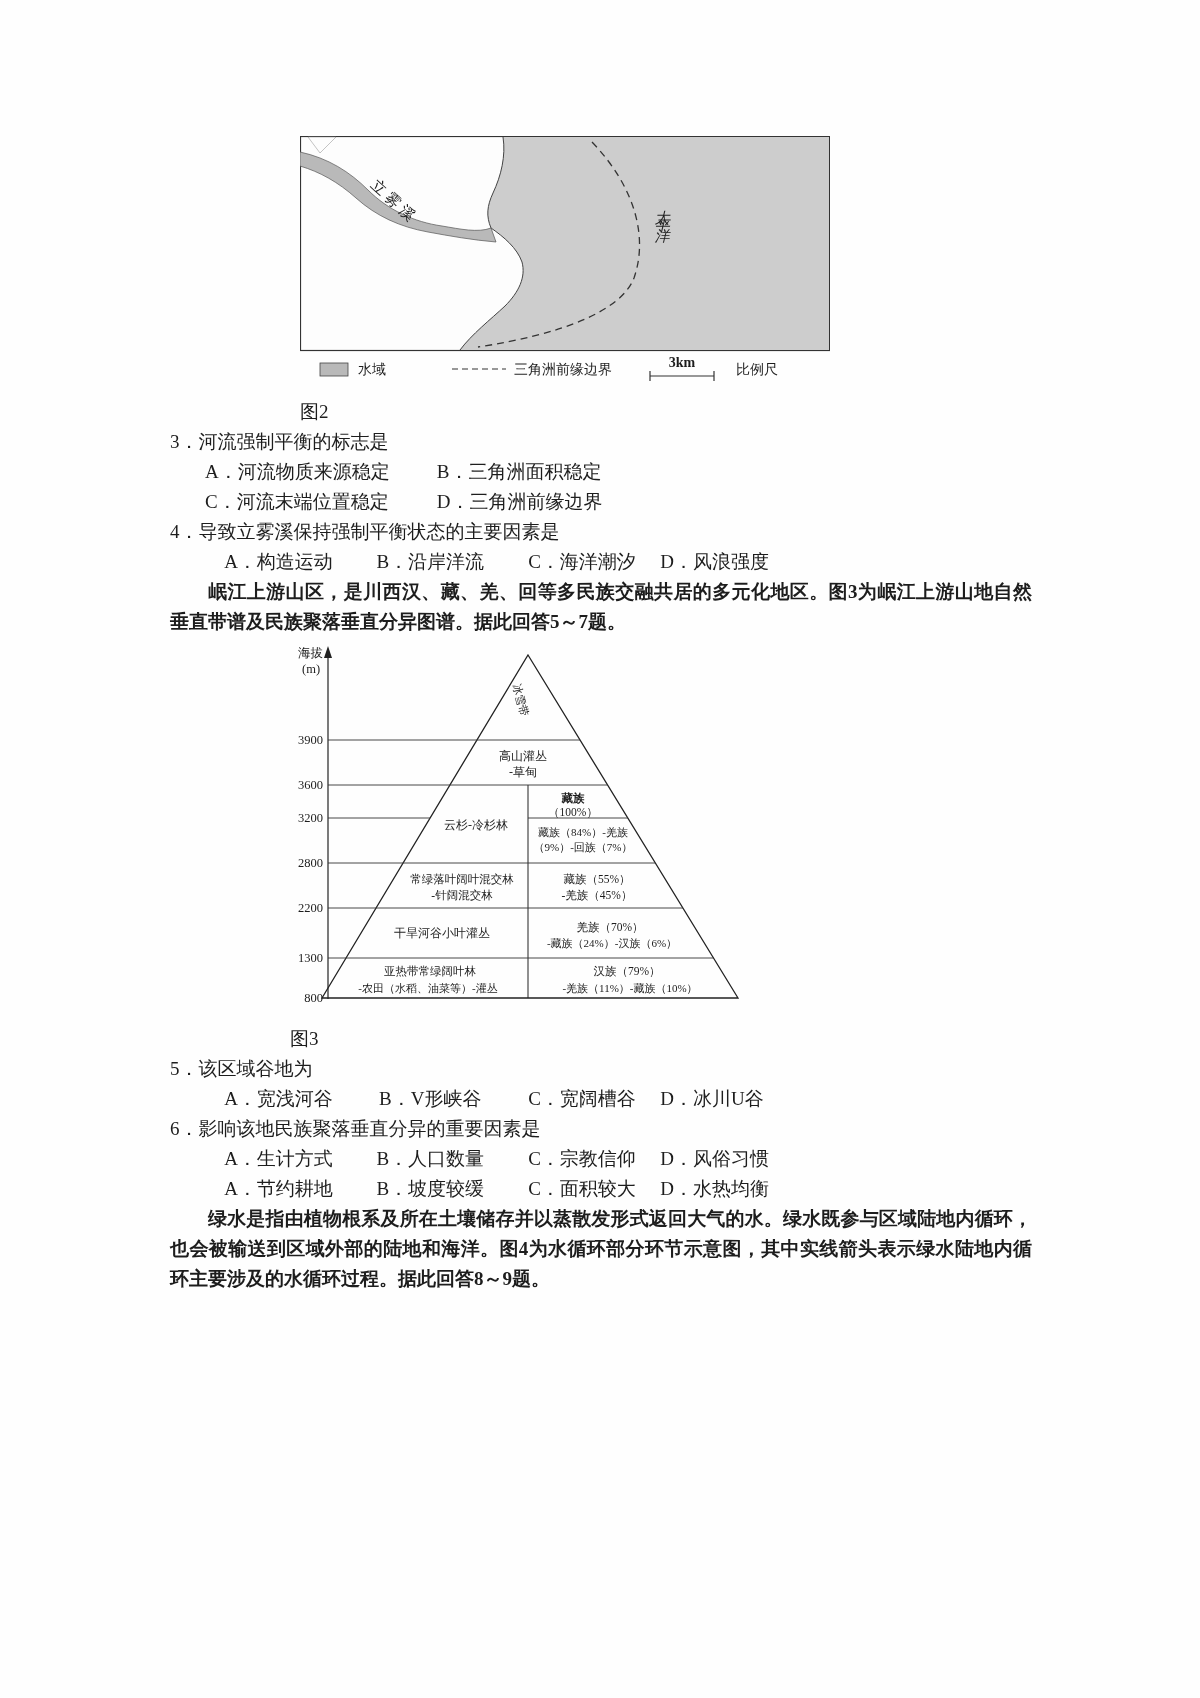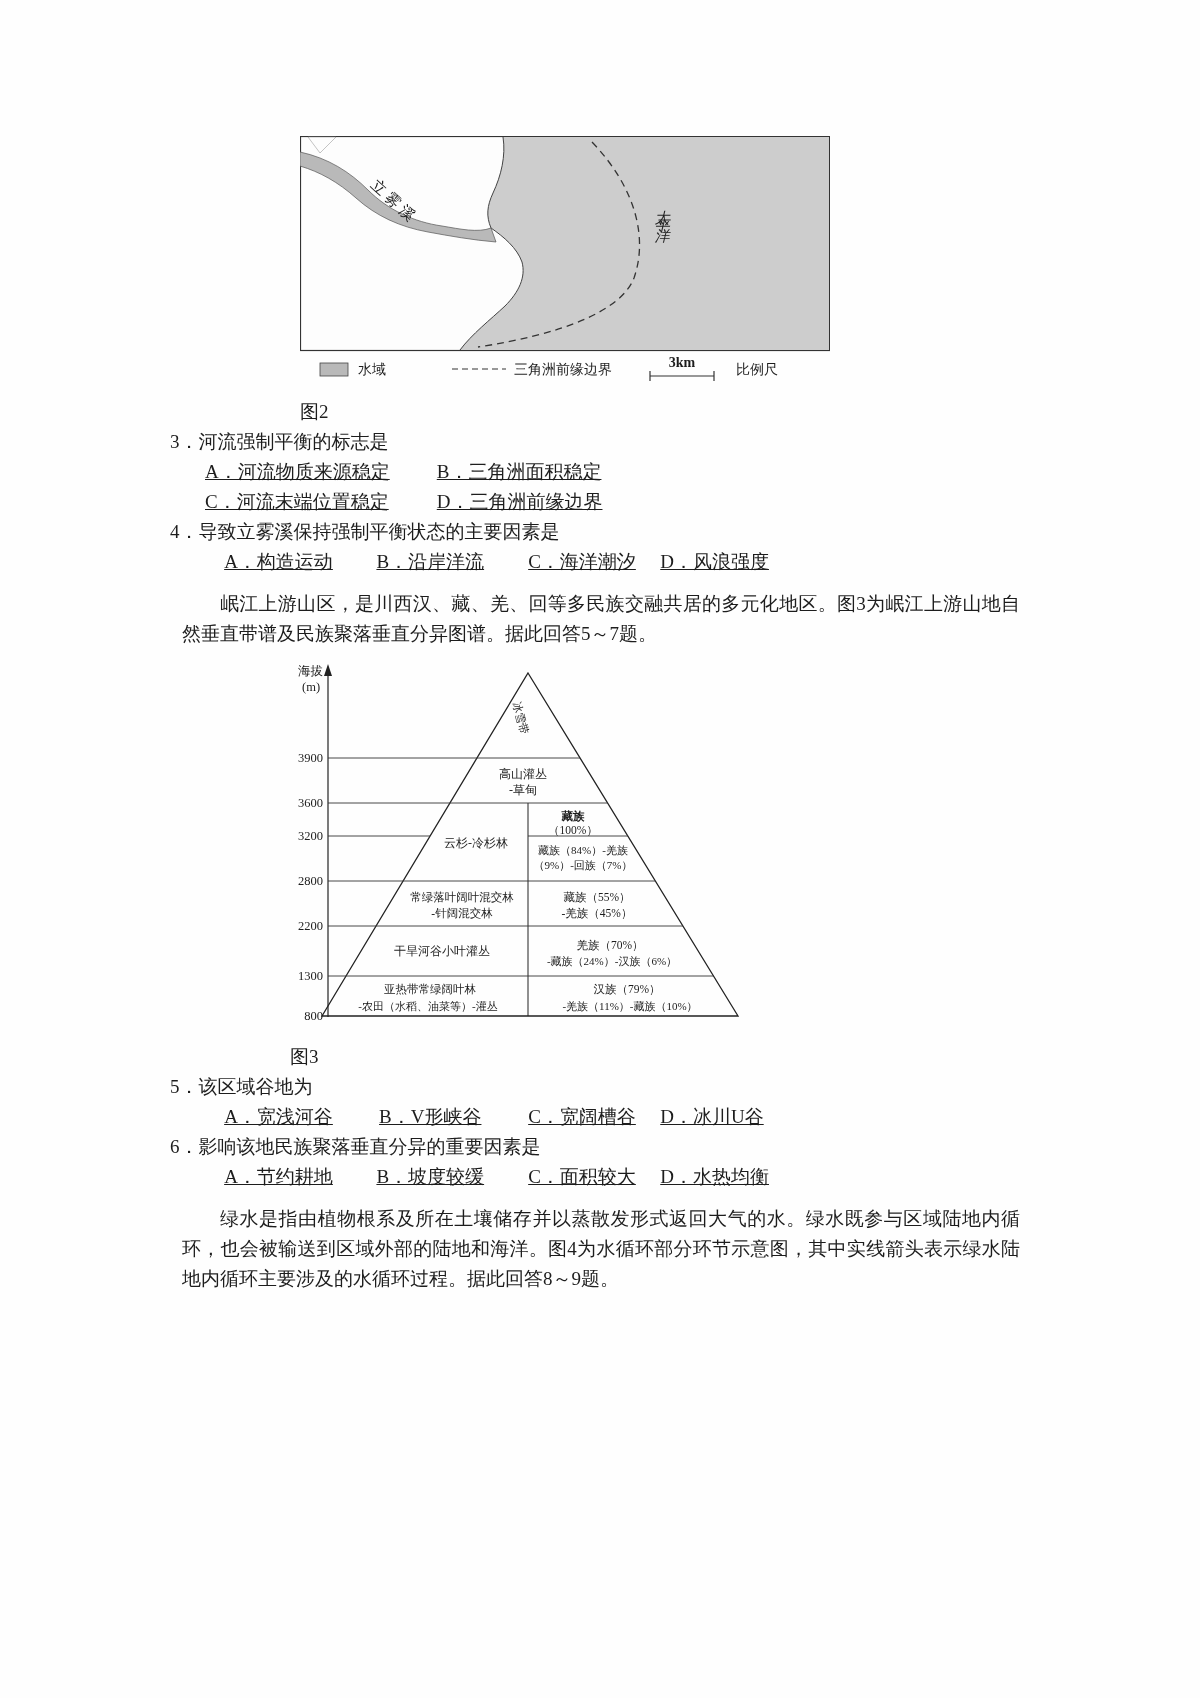--- a/index.html
+++ b/index.html
@@ -23,24 +23,24 @@
     top: 136px;
     width: 862px;
     font-size: 19px;
     line-height: 30px;
   }
   .fig2-wrap { width: 530px; margin-left: 130px; }
   .fig3-wrap { width: 470px; margin-left: 120px; margin-top: 6px; }
   .fig-caption { text-align: left; line-height: 30px; }
   .question { line-height: 30px; }
   .opts { padding-left: 35px; line-height: 30px; white-space: nowrap; }
-  .opt { display: inline-block; text-decoration: underline; }
+  .opt { display: inline-block; }
   .ow { width: 147px; text-align: center; }
   .ow2 { width: 227px; }
-  .para { margin: 12px; text-indent: 38px; text-align: justify; line-height: 30px; }
+  .para { margin: 0; text-indent: 38px; text-align: justify; line-height: 30px; font-weight: bold; }
   svg text { font-family: "Liberation Serif", "DejaVu Serif", serif; fill: #1d1d1d; }
   .vtext { writing-mode: vertical-rl; }
 </style>
 </head>
 <body>
 
 <div class="page">
   <div class="content">
 
     <div class="fig2-wrap">
@@ -156,20 +156,26 @@
       <div class="opts">
         <span class="opt ow">A．宽浅河谷</span>
         <span class="opt ow">B．V形峡谷</span>
         <span class="opt ow">C．宽阔槽谷</span>
         <span class="opt">D．冰川U谷</span>
       </div>
     </div>
 
     <div class="question">
       <div>6．影响该地民族聚落垂直分异的重要因素是</div>
+      <div class="opts">
+        <span class="opt ow">A．生计方式</span>
+        <span class="opt ow">B．人口数量</span>
+        <span class="opt ow">C．宗教信仰</span>
+        <span class="opt">D．风俗习惯</span>
+      </div>
     </div>
 
     <div class="question">
       <div class="opts">
         <span class="opt ow">A．节约耕地</span>
         <span class="opt ow">B．坡度较缓</span>
         <span class="opt ow">C．面积较大</span>
         <span class="opt">D．水热均衡</span>
       </div>
     </div>

